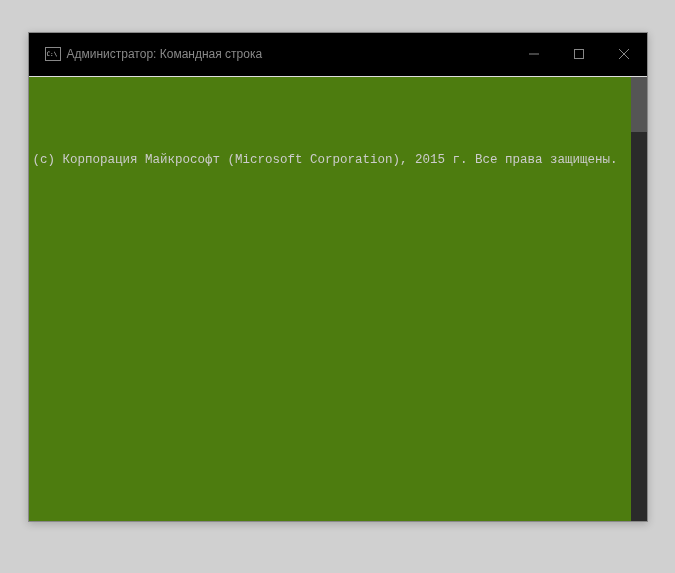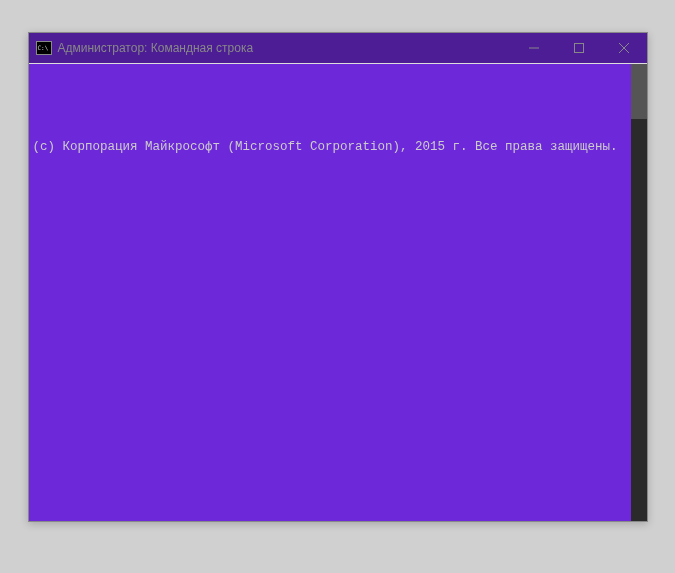--- a/index.html
+++ b/index.html
@@ -21,26 +21,26 @@
       height: 490px;
       background: #fff;
       border: 1px solid #888;
       box-shadow: 0 2px 8px rgba(0,0,0,0.2);
       display: flex;
       flex-direction: column;
       position: relative;
       margin-top: -20px;
     }
     .titlebar {
-      height: 31px;
-      background: #4c1d95;
+      height: 44px;
+      background: #000000;
       display: flex;
       align-items: center;
       justify-content: space-between;
-      padding-left: 7px;
+      padding-left: 16px;
       border-bottom: 1px solid #ddd;
     }
     .title-left {
       display: flex;
       align-items: center;
       gap: 6px;
     }
     .app-icon {
       width: 16px;
       height: 14px;
@@ -77,21 +77,21 @@
       font-size: 12px;
       color: #888;
       cursor: default;
     }
     .win-btn svg {
       stroke: #888;
       fill: none;
     }
     .console {
       flex: 1;
-      background: #6d28d9;
+      background: #4d7c0f;
       color: #ccc;
       font-size: 12.5px;
       line-height: 18px;
       padding: 2px 4px;
       position: relative;
       overflow: hidden;
       white-space: pre-wrap;
       word-break: break-all;
     }
     .scrollbar {

